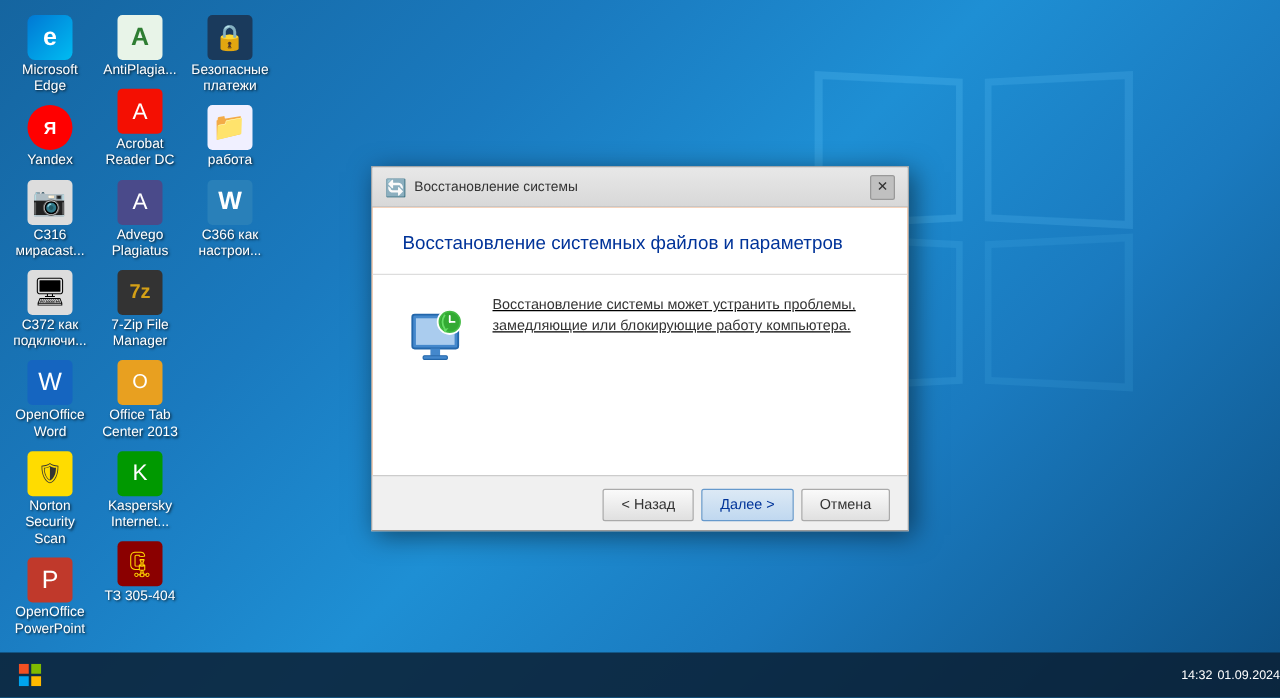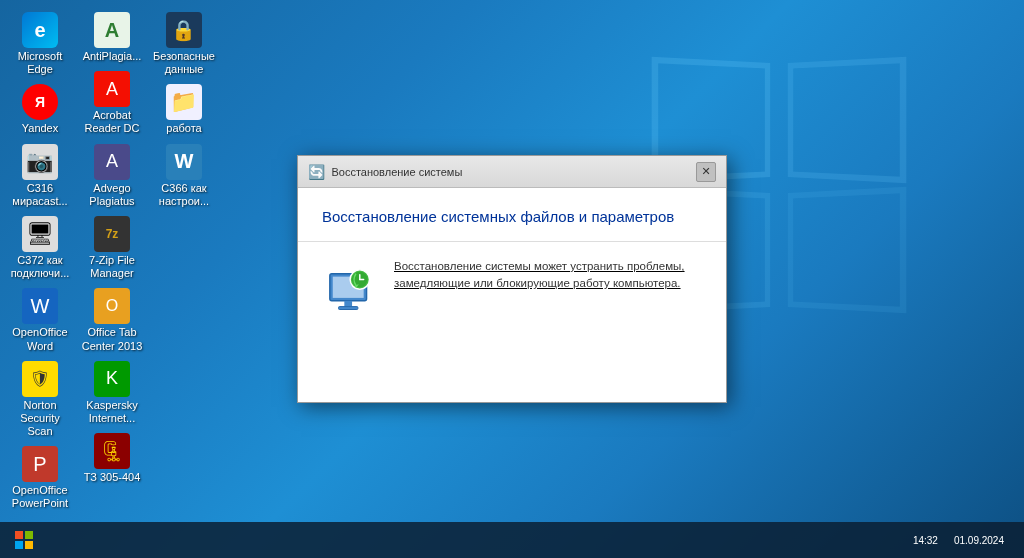--- a/index.html
+++ b/index.html
@@ -266,22 +266,22 @@
       align-items: center;
       justify-content: center;
       cursor: pointer;
       color: white;
       font-size: 18px;
     }
 
     .taskbar-right {
       display: flex;
       align-items: center;
-      gap: 16px;
-      padding-right: 20px;
+      gap: 4px;
+      padding-right: 0;
       color: white;
       font-size: 10px;
     }
 
     
     .computer-svg {
       width: 58px;
       height: 58px;
     }
   </style>
@@ -353,21 +353,21 @@
 Reader DC</span>
     </div>
 
     <div class="desktop-icon">
       <div class="icon-img icon-advego">A</div>
       <span class="icon-label">Advego
 Plagiatus</span>
     </div>
 
     <div class="desktop-icon">
-      <div class="icon-img icon-7zip" style="font-size:12px;font-weight:bold;">7z</div>
+      <div class="icon-img icon-7zip" style="font-size:16px;font-weight:bold;">7z</div>
       <span class="icon-label">7-Zip File
 Manager</span>
     </div>
 
     <div class="desktop-icon">
       <div class="icon-img icon-officetab">O</div>
       <span class="icon-label">Office Tab
 Center 2013</span>
     </div>
 
@@ -378,21 +378,21 @@
     </div>
 
     <div class="desktop-icon">
       <div class="icon-img" style="background:#8b0000;color:#ffd700;border-radius:4px;font-size:20px;">🗜</div>
       <span class="icon-label">ТЗ 305-404</span>
     </div>
 
     <div class="desktop-icon">
       <div class="icon-img" style="background:#1a3a5c;color:#5dade2;border-radius:4px;font-size:20px;">🔒</div>
       <span class="icon-label">Безопасные
-данные</span>
+платежи</span>
     </div>
 
     <div class="desktop-icon">
       <div class="icon-img" style="background:#f0f0ff;color:#1a5276;border-radius:4px;font-size:22px;">📁</div>
       <span class="icon-label">работа</span>
     </div>
 
     <div class="desktop-icon">
       <div class="icon-img" style="background:#2980b9;color:white;border-radius:4px;font-size:20px;font-weight:bold;">W</div>
       <span class="icon-label">С366 как
@@ -440,20 +440,25 @@
             </svg>
           </div>
 
           <div class="modal-text-area">
             <p class="modal-paragraph">Восстановление системы может устранить проблемы, замедляющие или блокирующие работу компьютера.</p>
           </div>
         </div>
 
       </div>
 
+      <div class="modal-footer">
+        <button class="modal-btn">&lt; Назад</button>
+        <button class="modal-btn modal-btn-primary">Далее &gt;</button>
+        <button class="modal-btn">Отмена</button>
+      </div>
 
     </div>
   </div>
 
   <div class="taskbar">
     <div class="taskbar-left">
       <div class="start-btn">
         <svg width="18" height="18" viewBox="0 0 18 18">
           <rect x="0" y="0" width="8" height="8" fill="#f25022"></rect>
           <rect x="10" y="0" width="8" height="8" fill="#7fba00"></rect>

